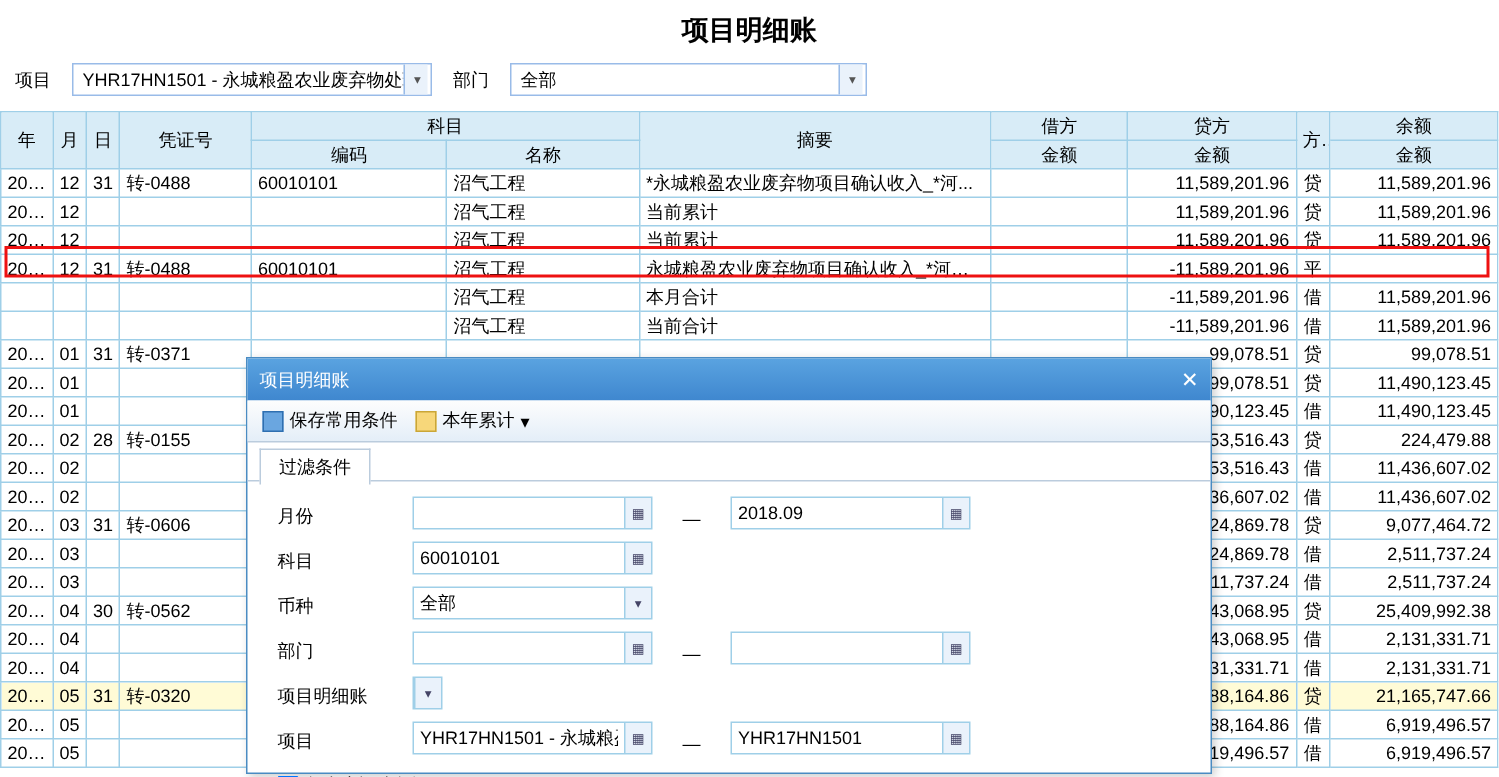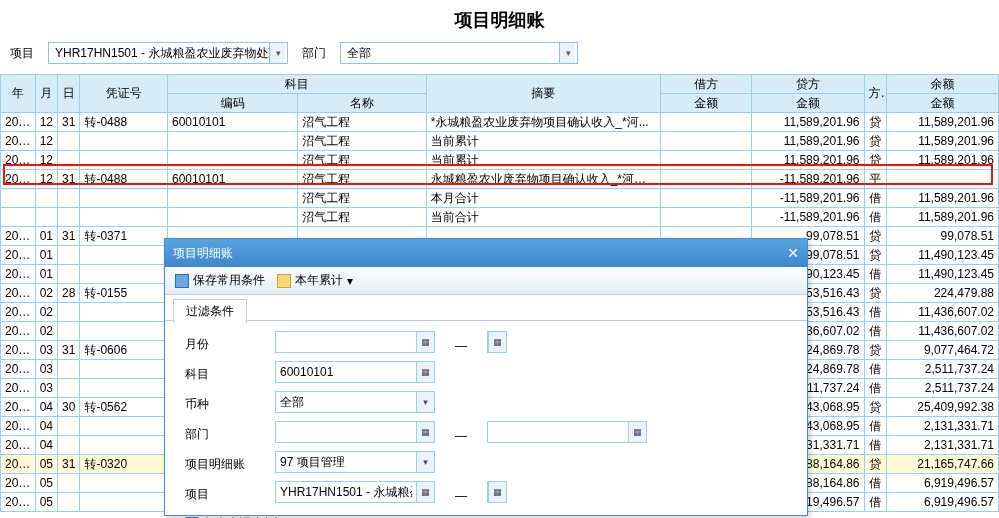--- a/index.html
+++ b/index.html
@@ -395,20 +395,21 @@
   </div>
   <div class="dlg-body">
     <div class="frow">
       <span class="flbl">月份</span>
       <span class="fctrl">
           <input style="width: 140px;">
           <span class="fbtn">▦</span>
         </span>
       <span class="dash">—</span>
       <span class="fctrl">
+          <input style="width: 140px;" value="2018.09">
           <span class="fbtn">▦</span>
         </span>
     </div>
     <div class="frow">
       <span class="flbl">科目</span>
       <span class="fctrl">
           <input style="width: 140px;" value="60010101">
           <span class="fbtn">▦</span>
         </span>
     </div>
@@ -427,32 +428,32 @@
         </span>
       <span class="dash">—</span>
       <span class="fctrl">
           <input style="width: 140px;">
           <span class="fbtn">▦</span>
         </span>
     </div>
     <div class="frow">
       <span class="flbl">项目明细账</span>
       <span class="fctrl">
-          <input style="width: 140px;" value="97 项目管理">
           <span class="fbtn">▾</span>
         </span>
     </div>
     <div class="frow">
       <span class="flbl">项目</span>
       <span class="fctrl">
           <input style="width: 140px;" value="YHR17HN1501 - 永城粮盈农">
           <span class="fbtn">▦</span>
         </span>
       <span class="dash">—</span>
       <span class="fctrl">
+          <input style="width: 140px;" value="YHR17HN1501">
           <span class="fbtn">▦</span>
         </span>
     </div>
     <label class="chk">
       <input type="checkbox" checked="" style="">
       <span>包含未记账凭证</span>
     </label>
   </div>
 </div>
 

